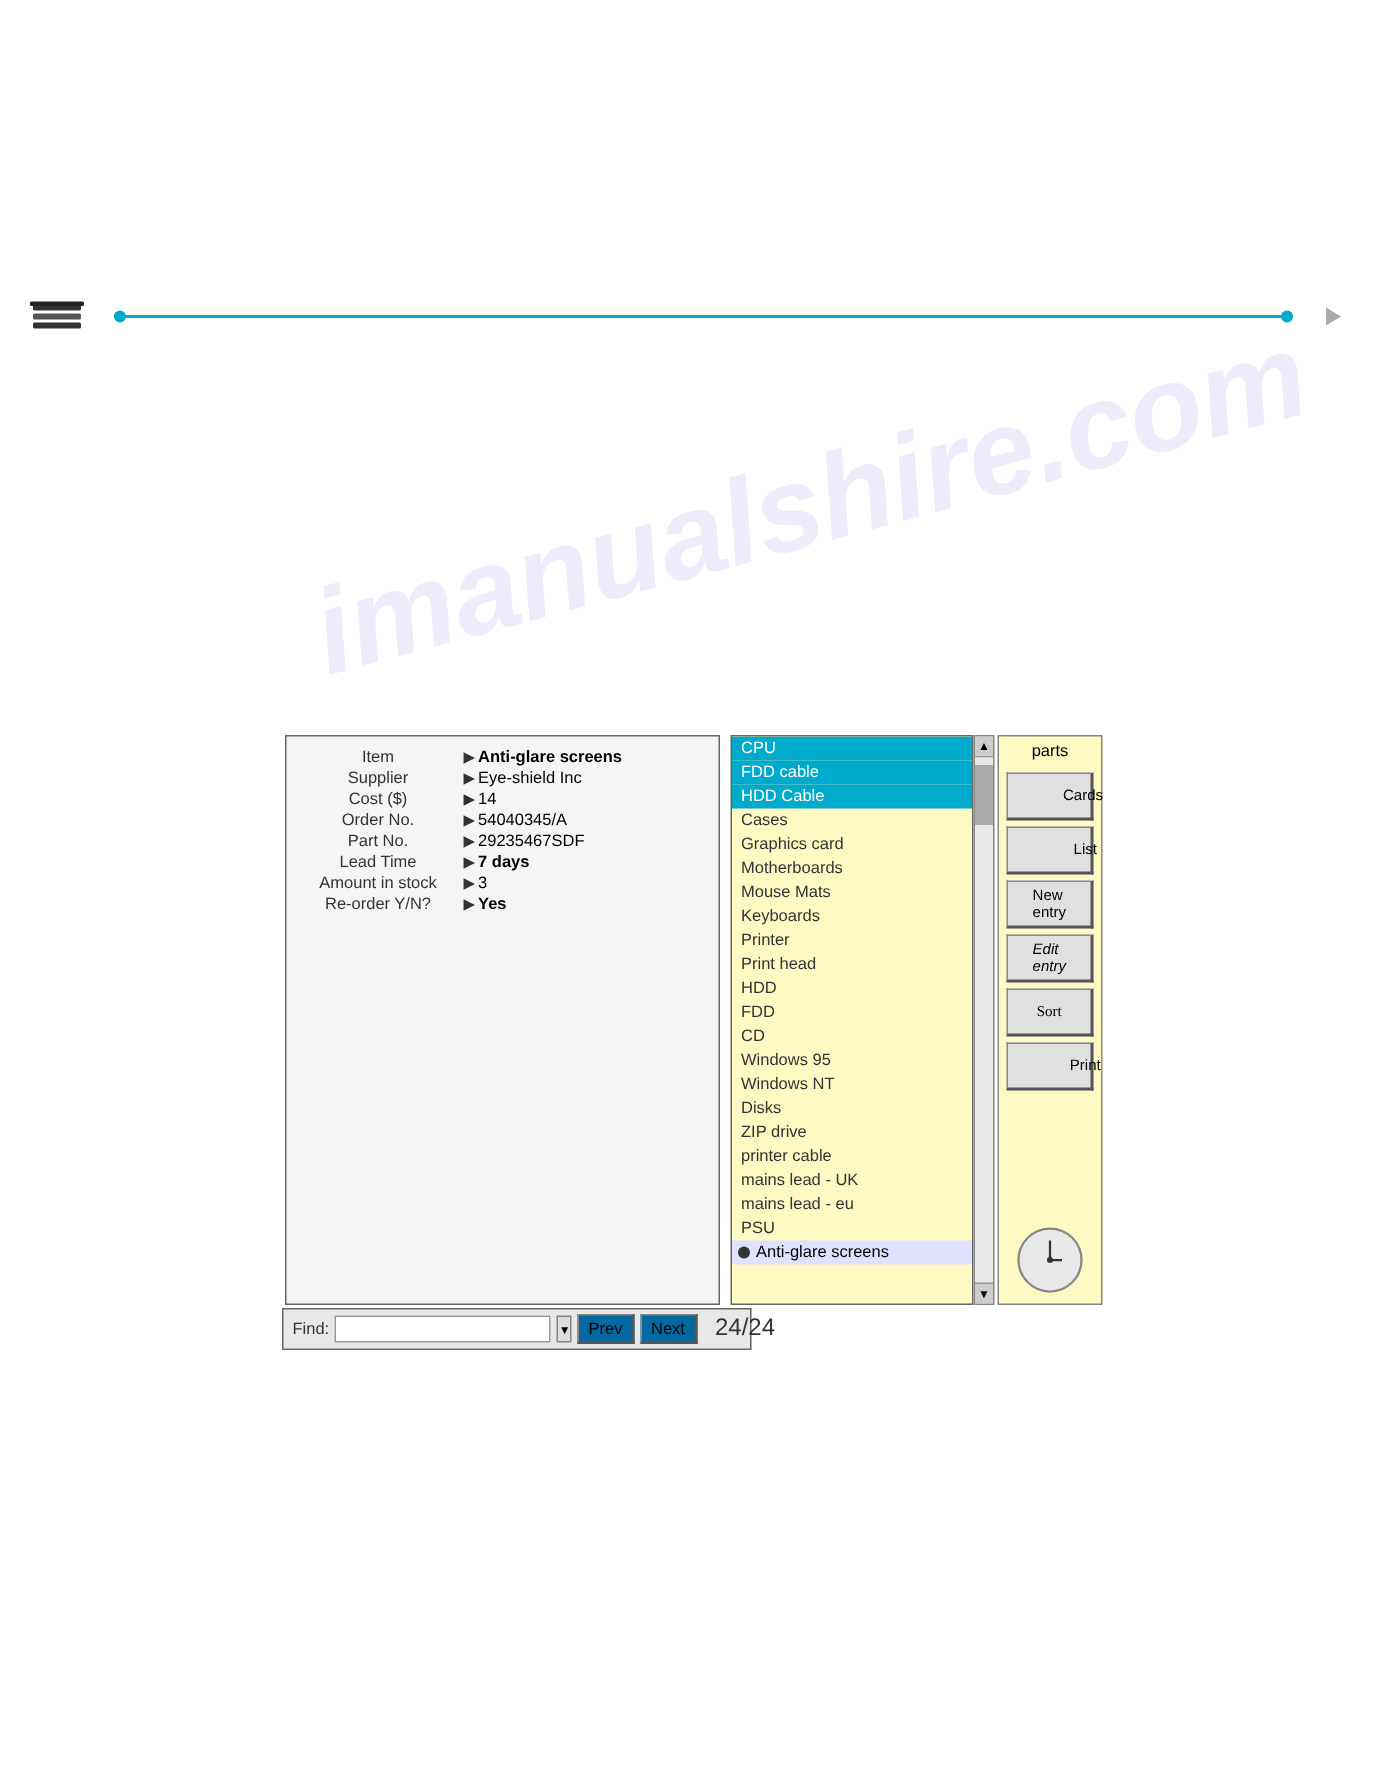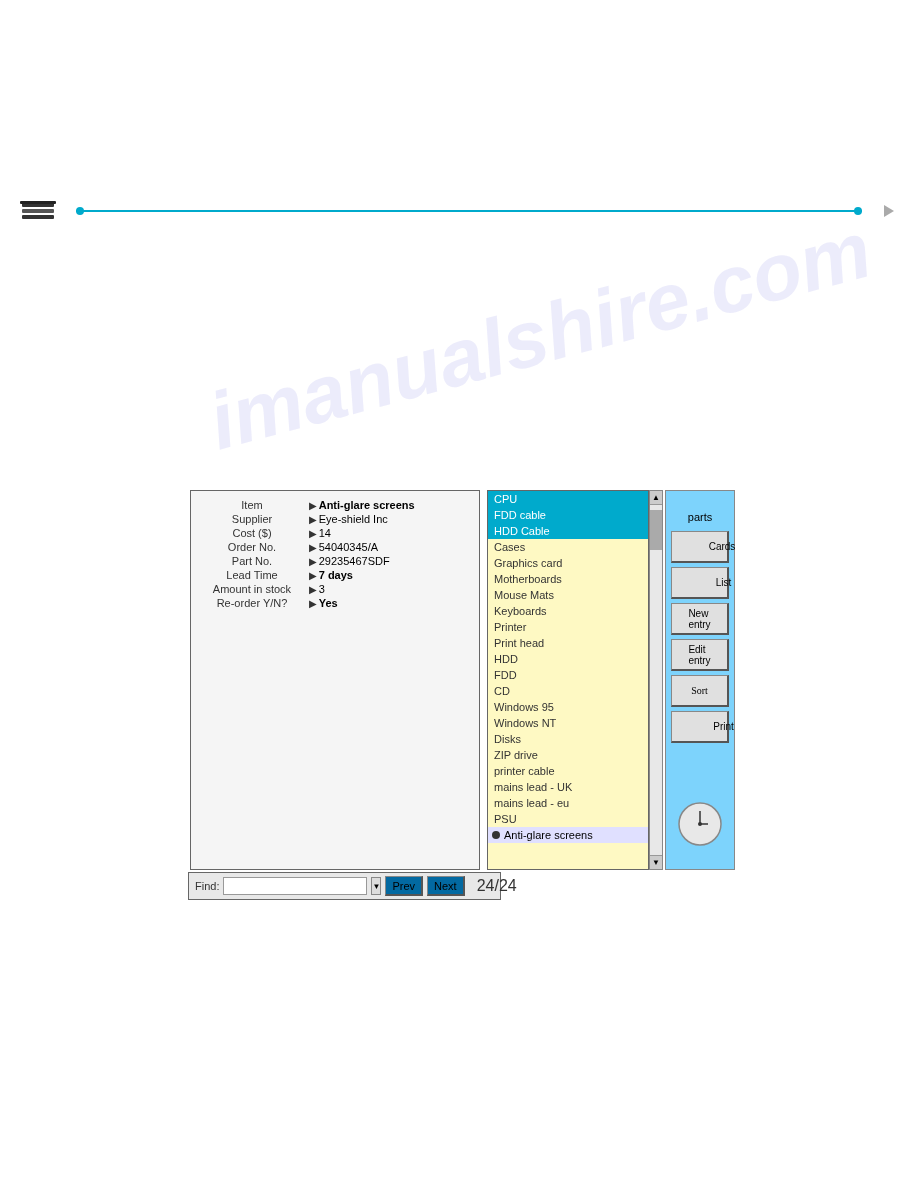--- a/index.html
+++ b/index.html
@@ -186,26 +186,26 @@
       cursor: pointer;
     }
 
     
     .right-panel {
       position: absolute;
       top: 490px;
       left: 665px;
       width: 70px;
       height: 380px;
-      background: #7dd3fc;
+      background: #fef9c3;
       border: 1px solid #888;
       display: flex;
       flex-direction: column;
       align-items: center;
-      padding: 20px;
+      padding: 4px;
       gap: 4px;
     }
 
     .panel-title {
       font-size: 11px;
       font-weight: normal;
       color: #000;
       margin-bottom: 4px;
       text-align: center;
     }
@@ -428,21 +428,21 @@
       <span class="btn-label" style="white-space: pre; margin-left: 45px;">Cards</span>
     </div>
     <div class="panel-btn">
       <span class="btn-label" style="white-space: pre; margin-left: 48px;">List</span>
     </div>
     <div class="panel-btn">
       <span class="btn-label" style="white-space: pre;">New
 entry</span>
     </div>
     <div class="panel-btn">
-      <span class="btn-label" style="white-space: pre;">Edit
+      <span class="btn-label" style="white-space: pre; font-style: italic;">Edit
 entry</span>
     </div>
     <div class="panel-btn">
       <span class="btn-label" style="white-space: pre; font-family: Liberation Serif, serif;">Sort</span>
     </div>
     <div class="panel-btn">
       <span class="btn-label" style="white-space: pre; margin-left: 48px;">Print</span>
     </div>
     <div class="clock-area">
       <svg width="46" height="46" viewBox="0 0 46 46">

